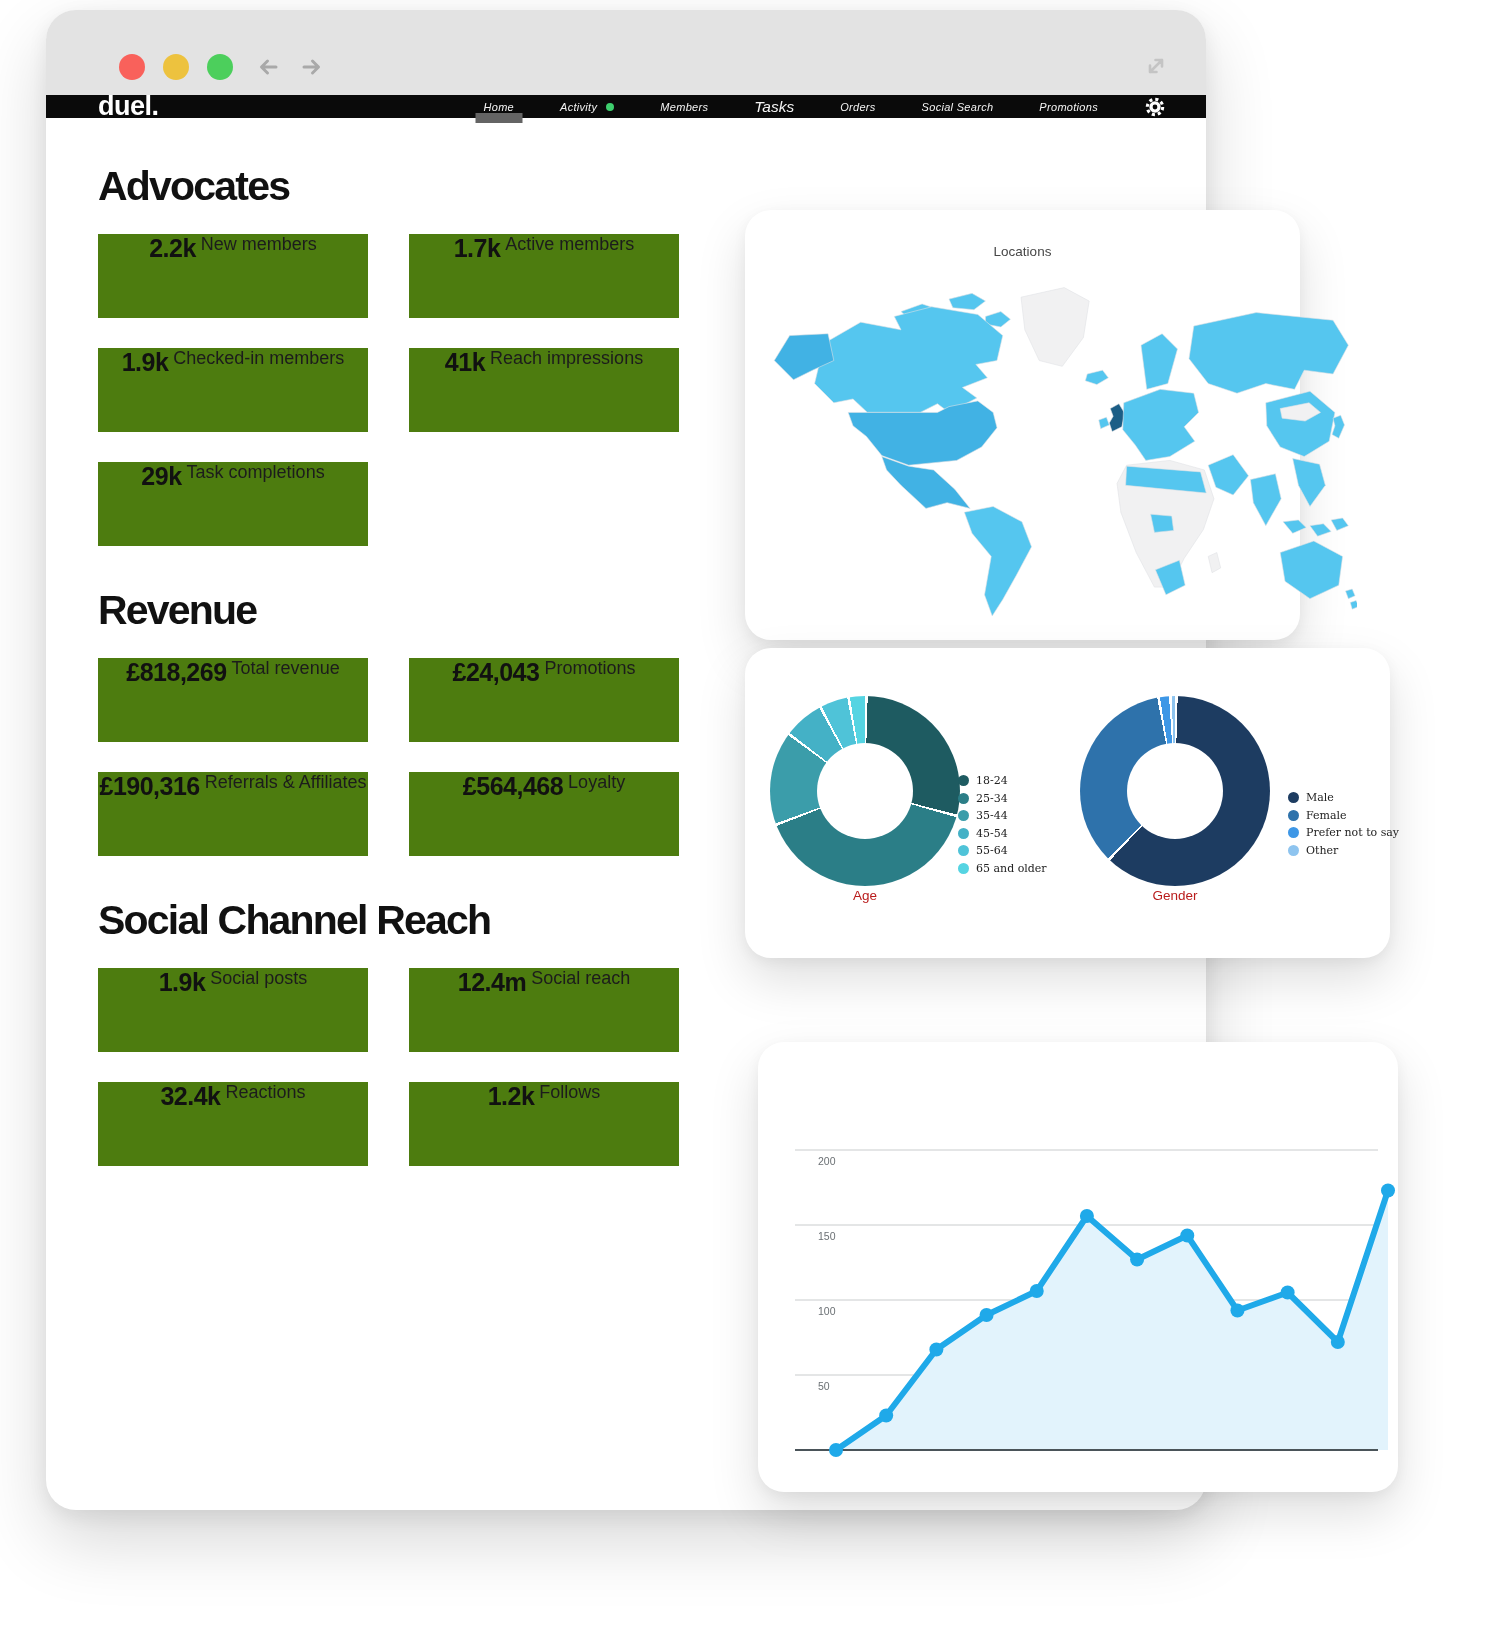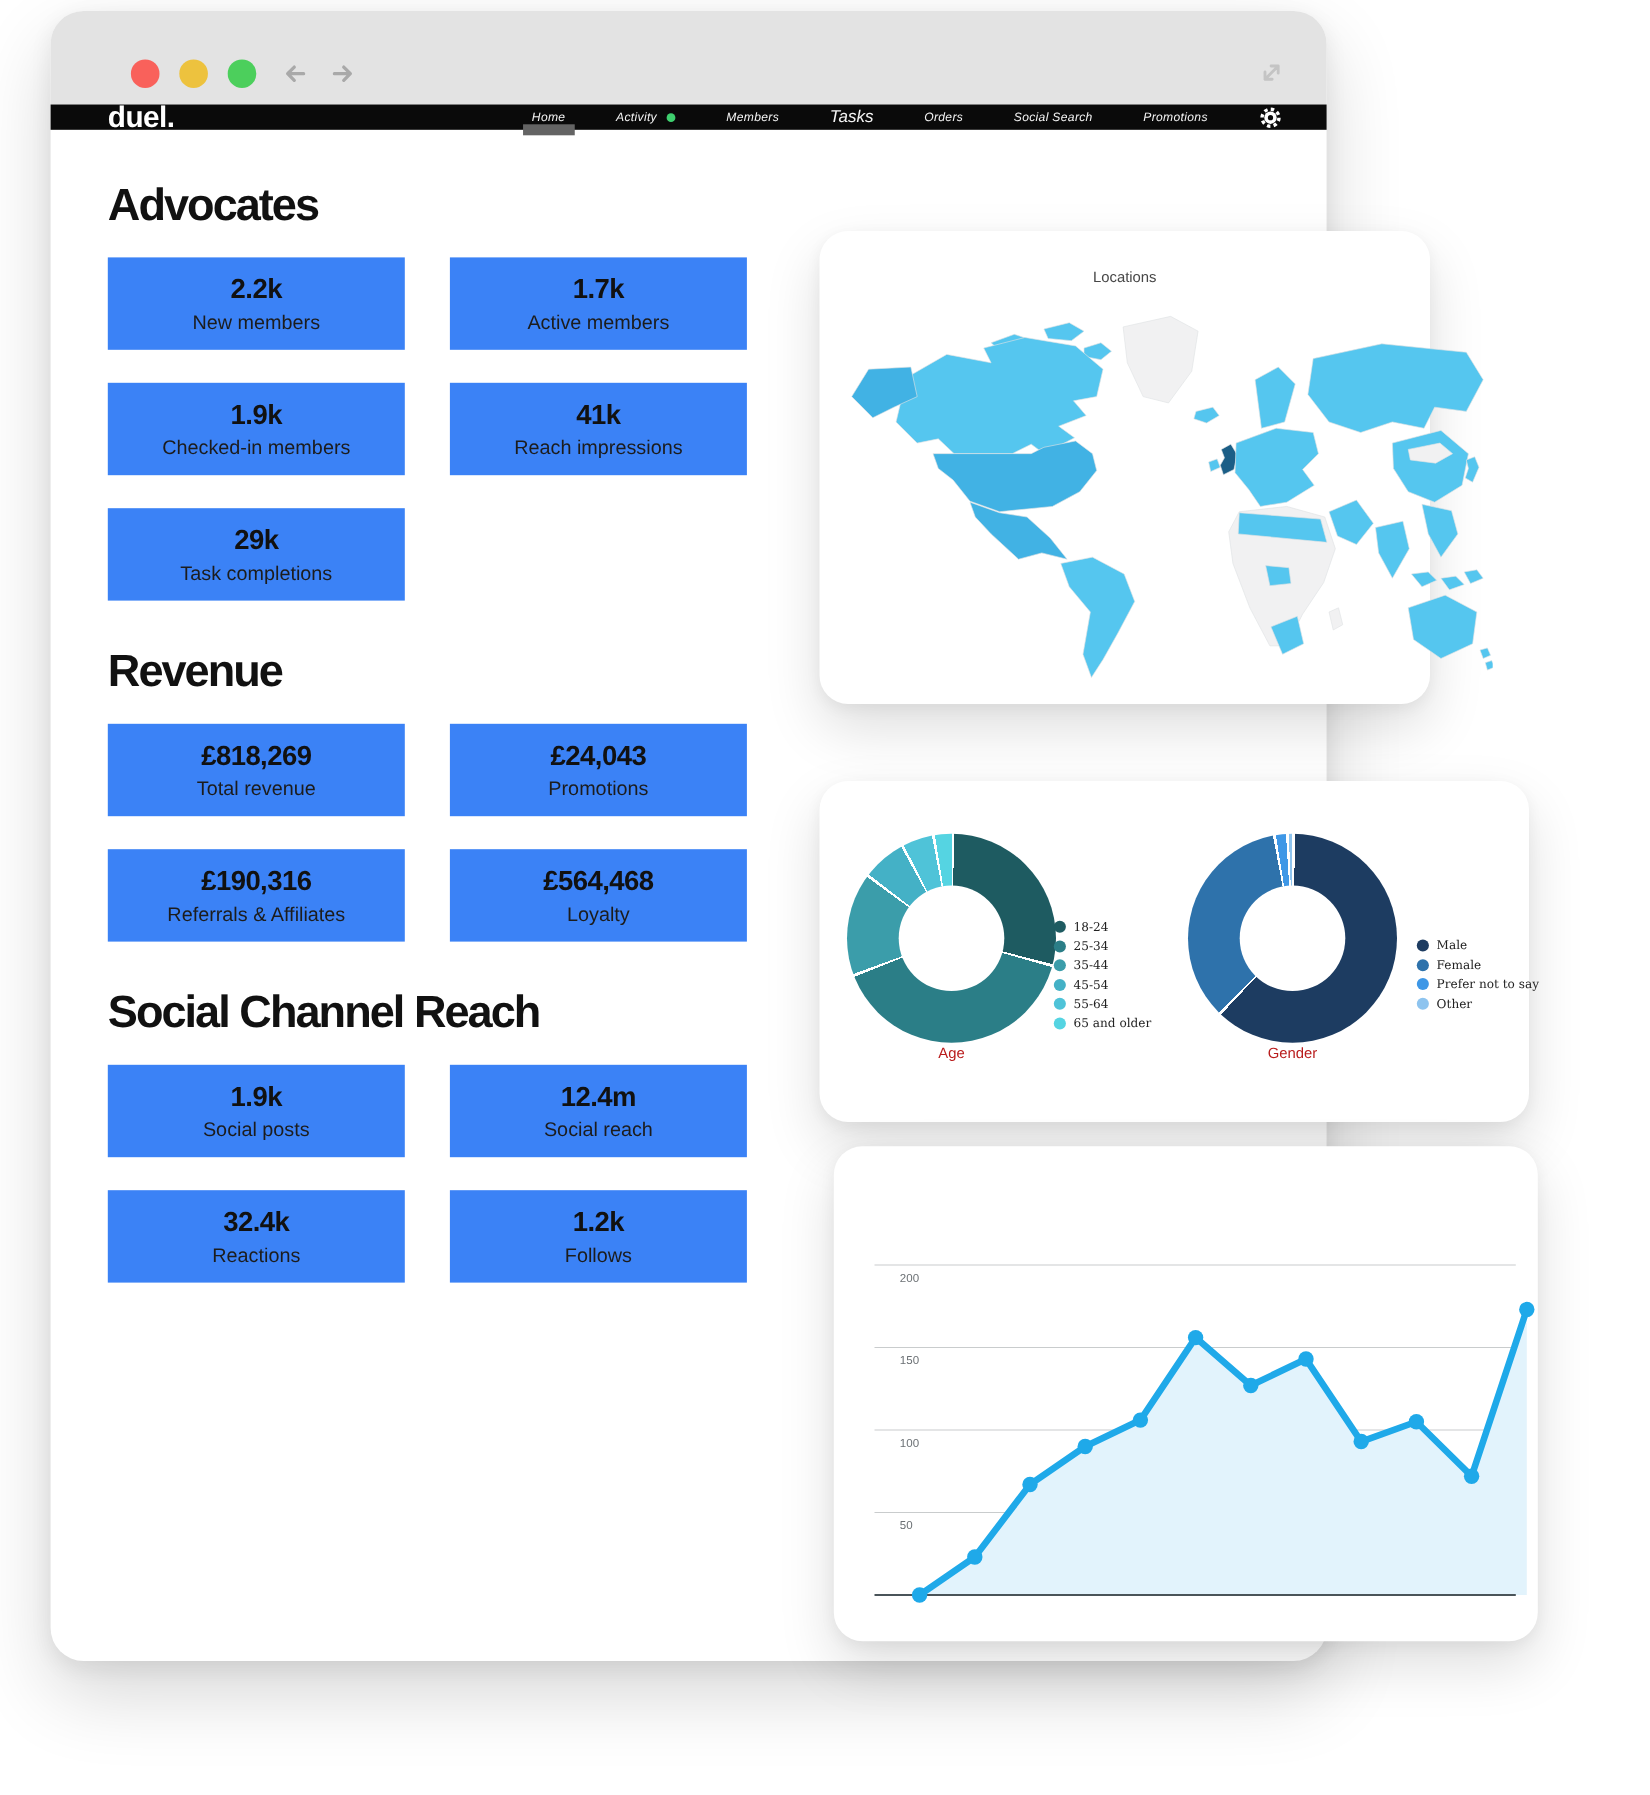--- a/index.html
+++ b/index.html
@@ -25,31 +25,31 @@
   .nav-dot{width:8px;height:8px;border-radius:50%;}
   .nav-underline{position:absolute;left:50%;transform:translateX(-50%);bottom:-10px;
                  width:47px;height:10px;background:#646464;}
   .gear{margin-left:46px;width:22px;height:22px;cursor:pointer;}
   
   .content{padding:48px 0 0 52px;}
   .sec-title{font-size:41px;font-weight:700;letter-spacing:-1.8px;color:#111;line-height:40px;
              margin:0 0 28px 0;}
   .sec-title.gap{margin-top:44px;}
   .cards-grid{display:grid;grid-template-columns:270px 270px;column-gap:41px;row-gap:30px;}
-  .stat-card{height:84px;background:#3b82f6;display:flex;flex-direction:column;align-items:center;
+  .stat-card{height:84px;background:#4d7c0f;display:flex;align-items:flex-start;
              justify-content:center;gap:5px;}
   .stat-value{font-size:25px;font-weight:700;color:#111;letter-spacing:-0.5px;}
   .stat-label{font-size:18px;color:#1c1c1c;}
   
   .float-card{position:absolute;background:#ffffff;border-radius:26px;
               box-shadow:0 22px 50px rgba(0,0,0,.13),0 4px 14px rgba(0,0,0,.05);}
   .map-card{left:745px;top:210px;width:555px;height:430px;}
   .map-title{position:absolute;top:34px;left:0;right:0;text-align:center;font-size:13.5px;color:#474747;}
   .map-svg{position:absolute;left:12px;top:56px;}
-  .demo-card{left:745px;top:710px;width:645px;height:310px;}
+  .demo-card{left:745px;top:648px;width:645px;height:310px;}
   .donut{position:absolute;width:190px;height:190px;border-radius:50%;}
   .donut .hole{position:absolute;left:50%;top:50%;transform:translate(-50%,-50%);
                width:96px;height:96px;border-radius:50%;background:#ffffff;}
   .donut-age{left:25px;top:48px;} .donut-gender{left:335px;top:48px;}
   .legend{position:absolute;display:flex;flex-direction:column;gap:4.5px;}
   .legend-age{left:213px;top:126px;} .legend-gender{left:543px;top:143px;}
   .legend-row{display:flex;align-items:center;gap:7px;}
   .legend-swatch{width:11px;height:11px;border-radius:50%;flex:0 0 auto;}
   .legend-label{font-family:"DejaVu Serif", serif;font-size:11px;color:#222;white-space:nowrap;}
   .donut-caption{position:absolute;font-size:13.5px;color:#b91c1c;transform:translateX(-50%);top:240px;}

